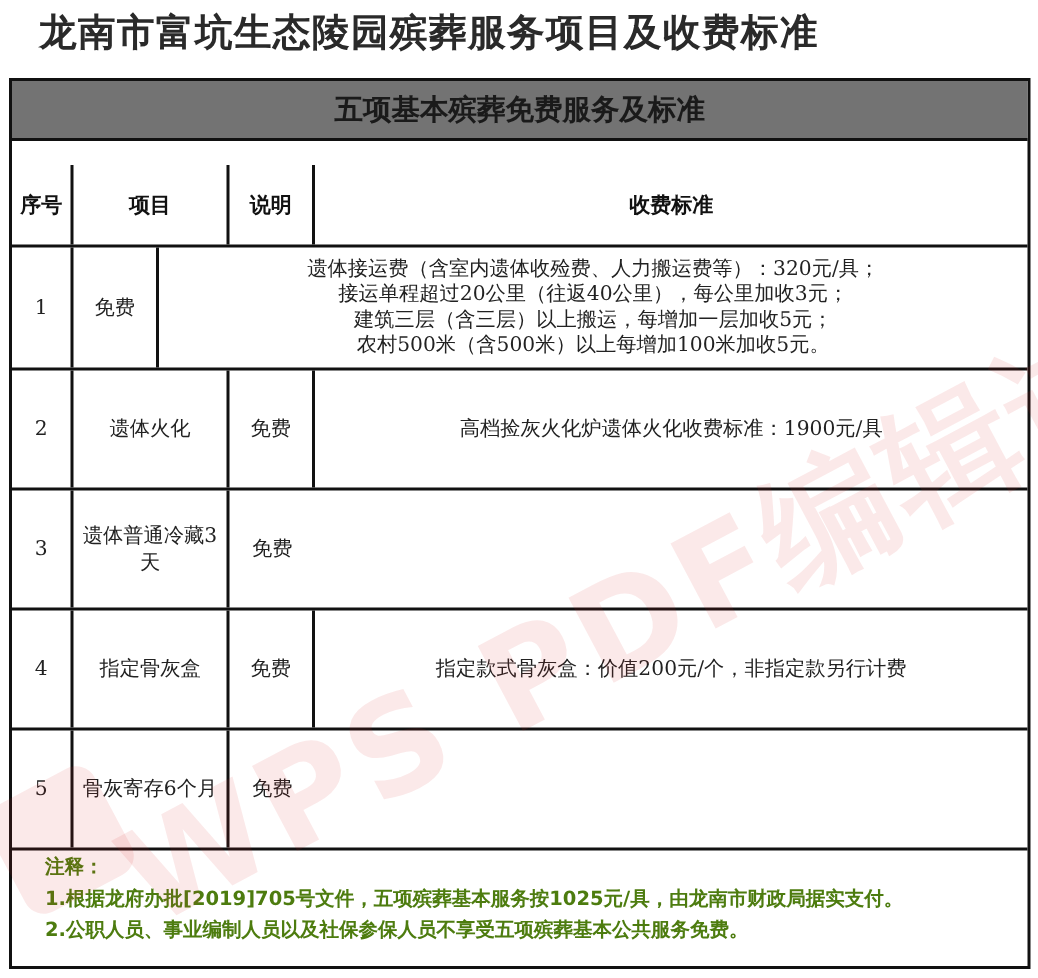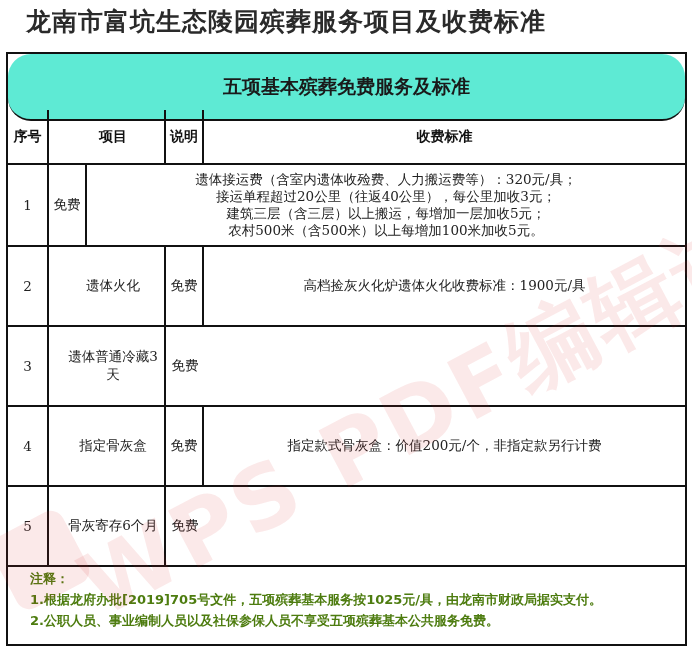--- a/index.html
+++ b/index.html
@@ -3,30 +3,30 @@
 <meta charset="utf-8">
 <style>
   html, body { margin:0; padding:0; background:#ffffff; }
   body { width:692px; height:652px; position:relative; overflow:hidden;
          font-family:"DejaVu Serif","Liberation Serif",serif; color:#222; }
   .title { position:absolute; left:0; top:5px; width:572px; text-align:center;
            font-size:25px; font-weight:bold; letter-spacing:1px; color:#2a2a2a;
            font-family:"DejaVu Serif",serif; }
   .tbl { position:absolute; left:6px; top:52px; width:681px; height:594px;
          border:2px solid #111; box-sizing:border-box; }
-  .band { position:absolute; left:0; top:0; width:100%; height:67px; background:#5eead4;
+  .band { position:absolute; left:0; top:0; width:100%; height:40px; background:#737373;
           border-bottom:2px solid #111; box-sizing:border-box; display:flex;
           align-items:center; justify-content:center; font-size:19px; font-weight:bold;
-          font-family:"DejaVu Sans",sans-serif; color:#1a1a1a;border-radius:23px; }
+          font-family:"DejaVu Sans",sans-serif; color:#1a1a1a; }
   .row { position:absolute; left:0; width:100%; box-sizing:border-box;
          border-bottom:2px solid #111; display:flex; }
   .cell { box-sizing:border-box; display:flex; align-items:center; justify-content:center;
           text-align:center; font-size:13.5px; border-right:2px solid #111; height:100%; }
   .cell:last-child { border-right:none;border-radius:22px; }
-  .c1 { width:41px; } .c2 { width:104px;margin-left:13px; } .c3 { width:38px;text-align:right; } .c4 { flex:1; }
+  .c1 { width:41px; } .c2 { width:104px; } .c3 { width:57px;text-align:right; } .c4 { flex:1; }
   .hdr .cell { font-weight:bold; font-family:"DejaVu Sans",sans-serif; font-size:14px; color:#111; }
   .std-lines { line-height:17px; }
   .notes { position:absolute; left:0; top:511px; width:100%; padding:3px 0 0 22px;
            box-sizing:border-box; font-family:"DejaVu Sans",sans-serif; font-weight:bold;
            font-size:13px; line-height:21px; color:#4d7c0f; }
   .watermark { position:absolute; left:60px; top:540px; font-size:88px; font-weight:bold;
                color:rgba(220,40,40,0.10); transform:rotate(-28deg); transform-origin:left top;
                font-family:"DejaVu Sans",sans-serif; white-space:nowrap; pointer-events:none; letter-spacing:4px; }
   .wm-logo { position:absolute; left:0; top:520px; width:80px; height:80px; border-radius:14px;
              background:rgba(220,40,40,0.10); transform:rotate(-28deg); pointer-events:none; }

